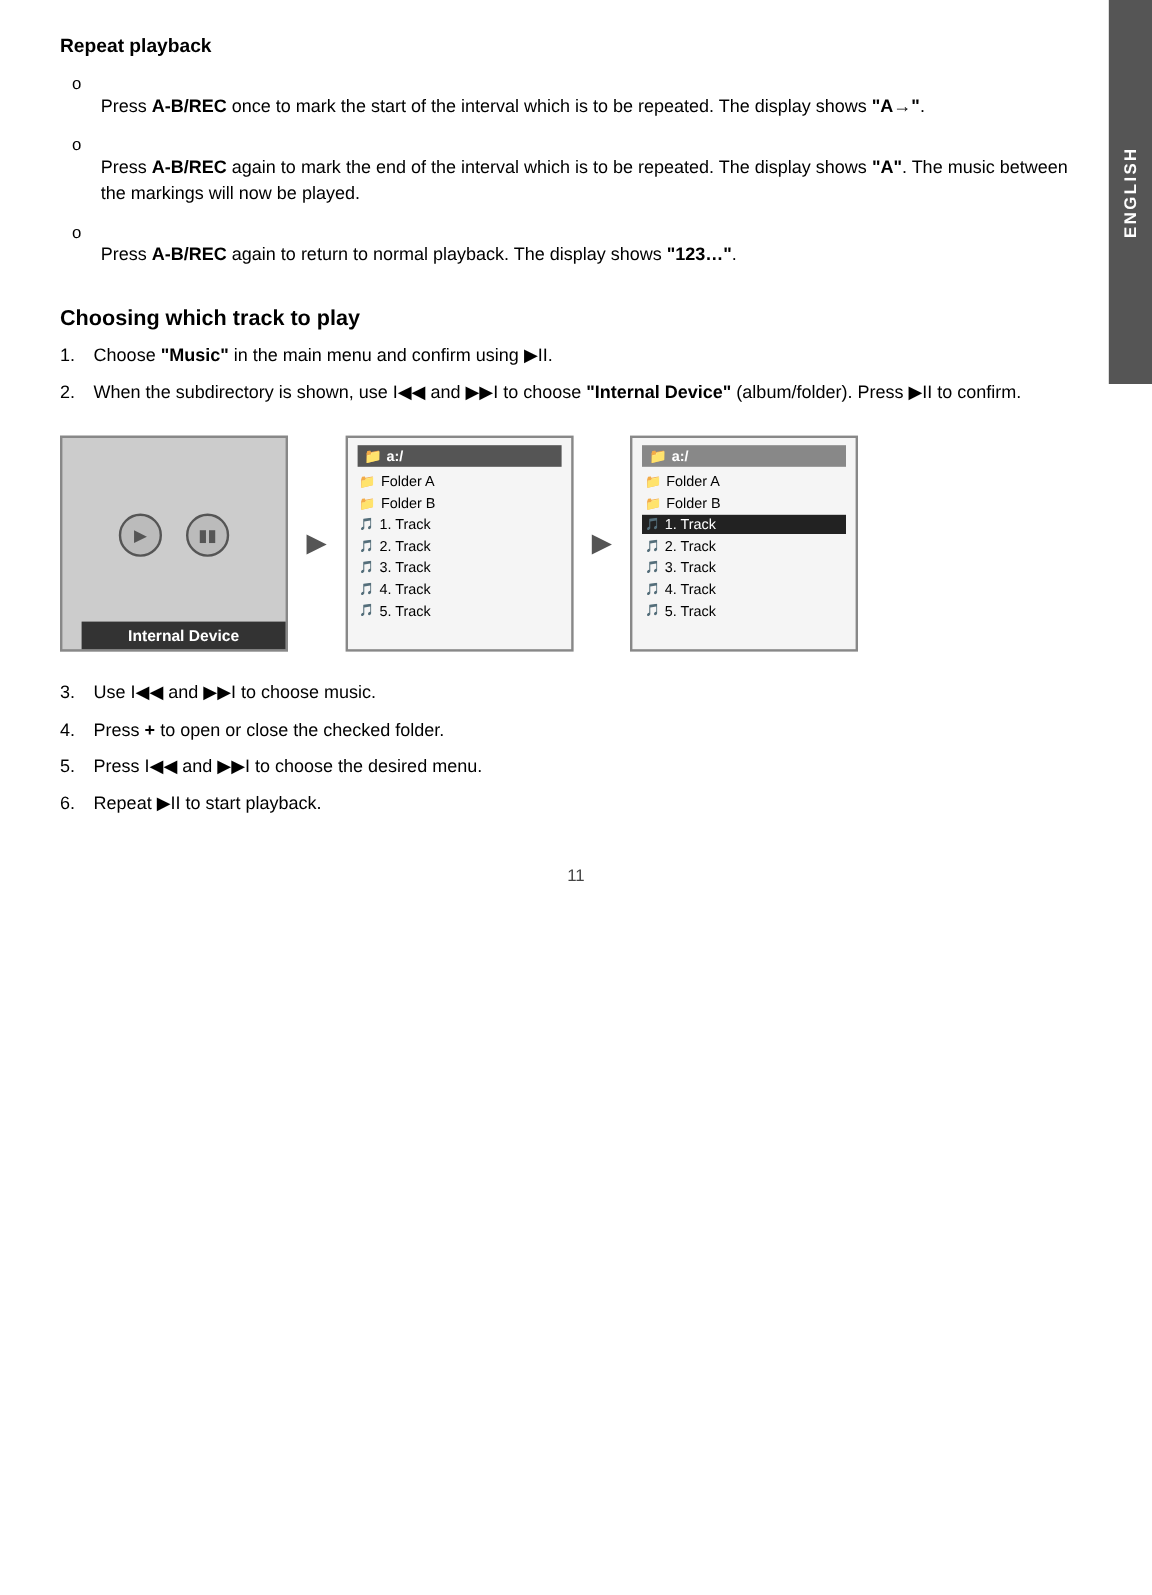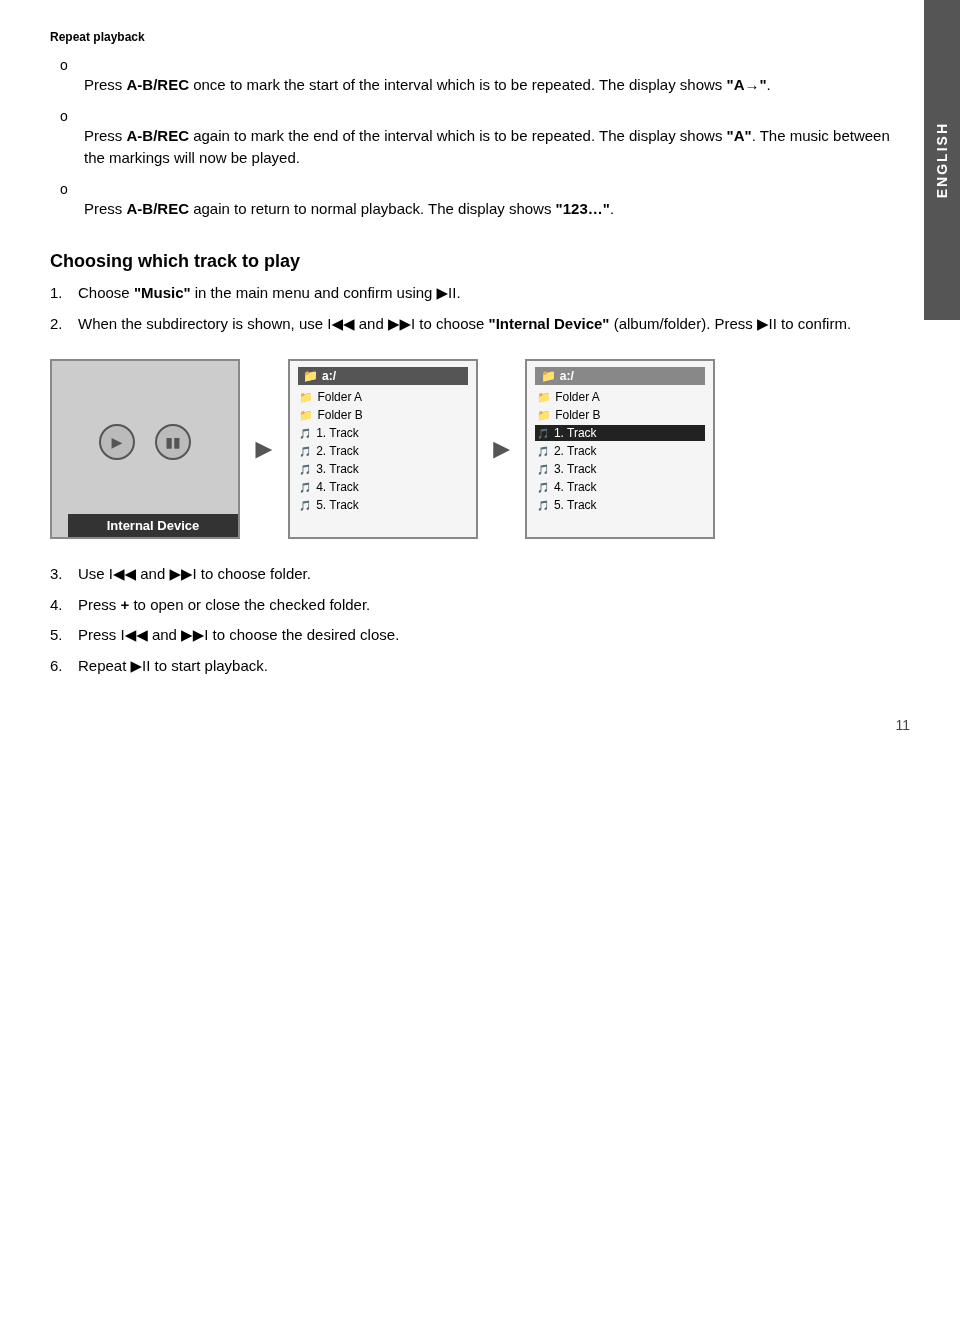--- a/index.html
+++ b/index.html
@@ -30,21 +30,21 @@
       color: #fff;
       font-size: 14px;
       font-weight: bold;
       letter-spacing: 2px;
       writing-mode: vertical-rl;
       text-orientation: mixed;
       transform: rotate(180deg);
     }
 
     h2 {
-      font-size: 12px;
+      font-size: 16px;
       font-weight: bold;
       margin-bottom: 10px;
     }
 
     .bullet-list {
       list-style: none;
       margin-left: 10px;
       margin-bottom: 16px;
     }
     .bullet-list li {
@@ -184,21 +184,21 @@
       font-size: 11px;
       color: #444;
     }
     .track-icon {
       margin-right: 4px;
       font-size: 10px;
     }
 
     
     .page-number {
-      text-align: right;
+      text-align: center;
       margin-top: 40px;
       font-size: 14px;
       color: #444;
     }
   </style>
 </head>
 <body>
 
 <div class="english-sidebar">
   <span>ENGLISH</span>
@@ -307,33 +307,33 @@
       <span class="track-icon">🎵</span>5. Track
     </div>
   </div>
 
 </div>
 
 <ul class="numbered-list">
   <li>
     <span class="num">3.</span>
     <span class="item-text">
-      Use I◀◀ and ▶▶I to choose folder.
+      Use I◀◀ and ▶▶I to choose music.
     </span>
   </li>
   <li>
     <span class="num">4.</span>
     <span class="item-text">
       Press <b>+</b> to open or close the checked folder.
     </span>
   </li>
   <li>
     <span class="num">5.</span>
     <span class="item-text">
-      Press I◀◀ and ▶▶I to choose the desired close.
+      Press I◀◀ and ▶▶I to choose the desired menu.
     </span>
   </li>
   <li>
     <span class="num">6.</span>
     <span class="item-text">
       Repeat ▶II to start playback.
     </span>
   </li>
 </ul>
 

